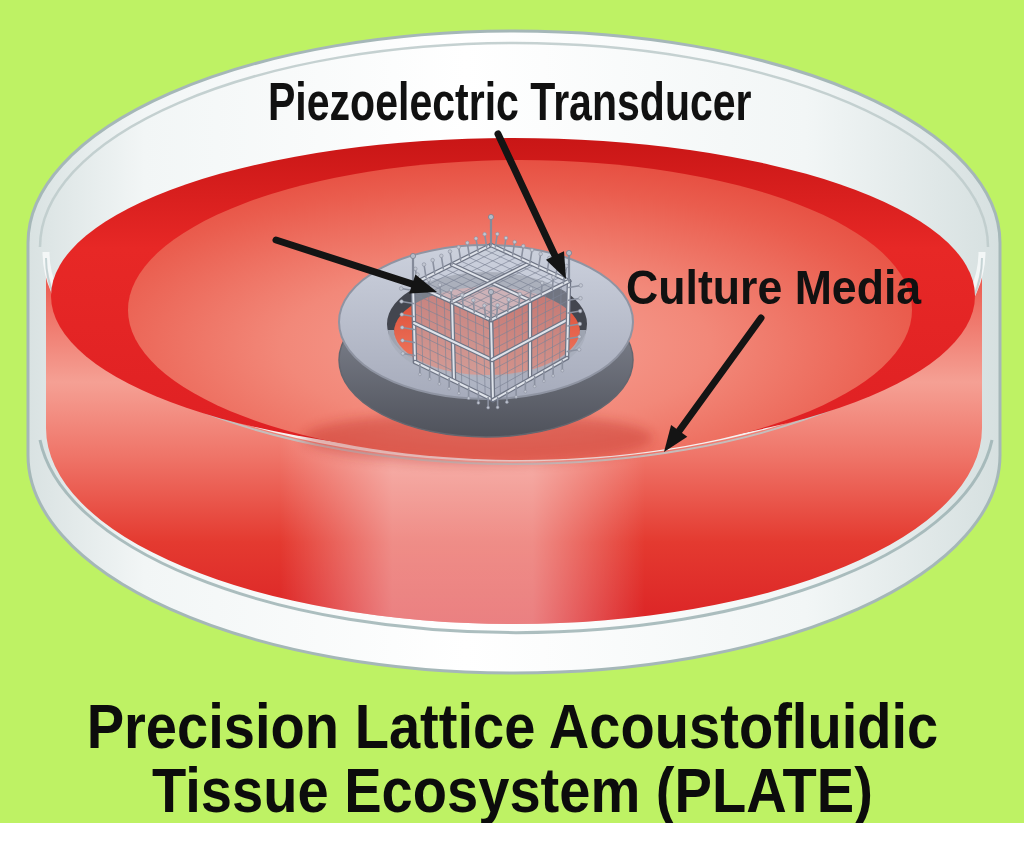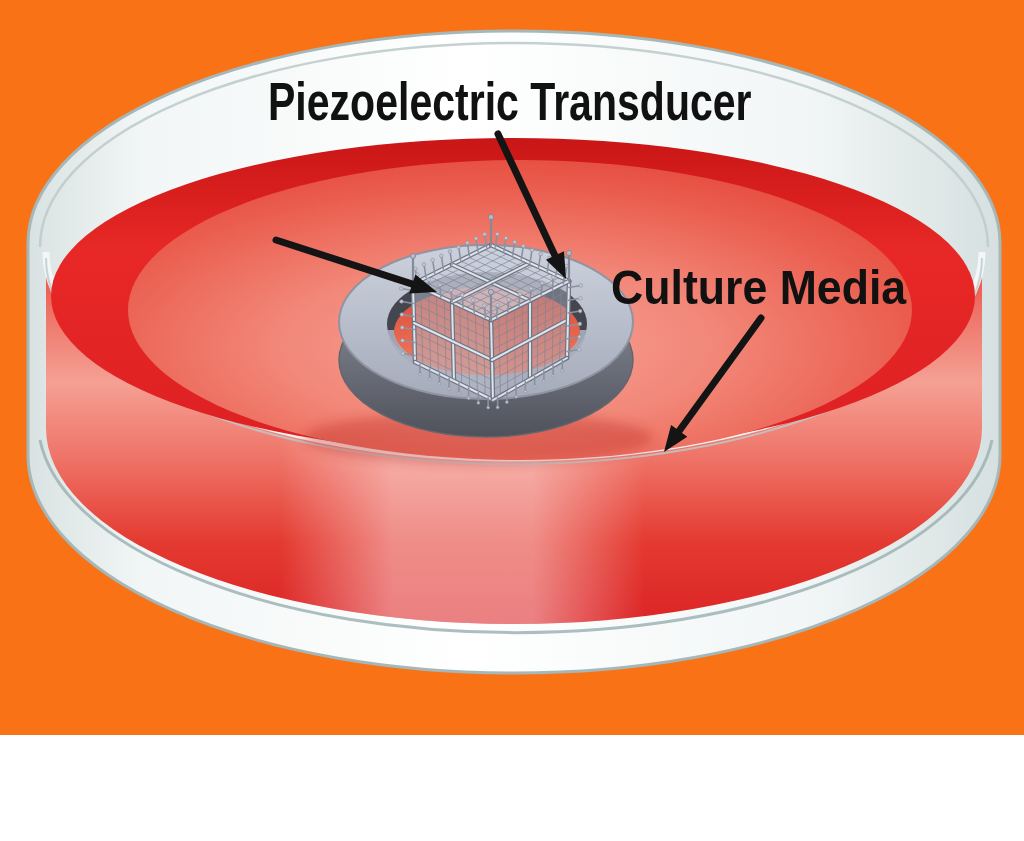--- a/index.html
+++ b/index.html
@@ -1,29 +1,29 @@
 <!DOCTYPE html>
 <html><head>
 <meta charset="utf-8">
 <style>
   html,body{margin:0;padding:0;background:#ffffff;}
   .stage{
-    position:relative;width:1024px;height:735px;background:#f97316;
+    position:relative;width:1024px;height:823px;background:#bef264;
     font-family:"Liberation Sans", sans-serif;overflow:hidden;
   }
   .stage svg{position:absolute;left:0;top:0;}
   .label{
     position:absolute;font-weight:700;color:#111;line-height:1;white-space:nowrap;
   }
   .label .tx{display:inline-block;transform-origin:left top;}
   .label-transducer{left:268px;top:74px;font-size:54px;}
   .label-transducer .tx{transform:scaleX(0.76);}
   .label-plate{left:134px;top:218px;font-size:50px;}
   .label-plate .tx{transform:scaleX(0.80);}
-  .label-media{left:611px;top:264px;font-size:48px;}
+  .label-media{left:626px;top:264px;font-size:48px;}
   .label-media .tx{transform:scaleX(0.93);}
   .caption{
     position:absolute;left:0;right:0;top:694px;text-align:center;
     font-weight:700;color:#0c0c0c;font-size:63px;line-height:64px;
   }
   .caption .tx{display:inline-block;transform:scaleX(0.89);transform-origin:center top;}
 </style>
 </head>
 <body>
 
@@ -341,14 +341,20 @@
     </g>
   </svg>
 
   <div class="label label-transducer">
     <span class="tx">Piezoelectric Transducer</span>
   </div>
   <div class="label label-media">
     <span class="tx">Culture Media</span>
   </div>
 
+  <figcaption class="caption">
+    <span class="tx">
+      <span>Precision Lattice Acoustofluidic</span><br>
+      <span>Tissue Ecosystem (PLATE)</span>
+    </span>
+  </figcaption>
 
 </figure>
 
 </body></html>

